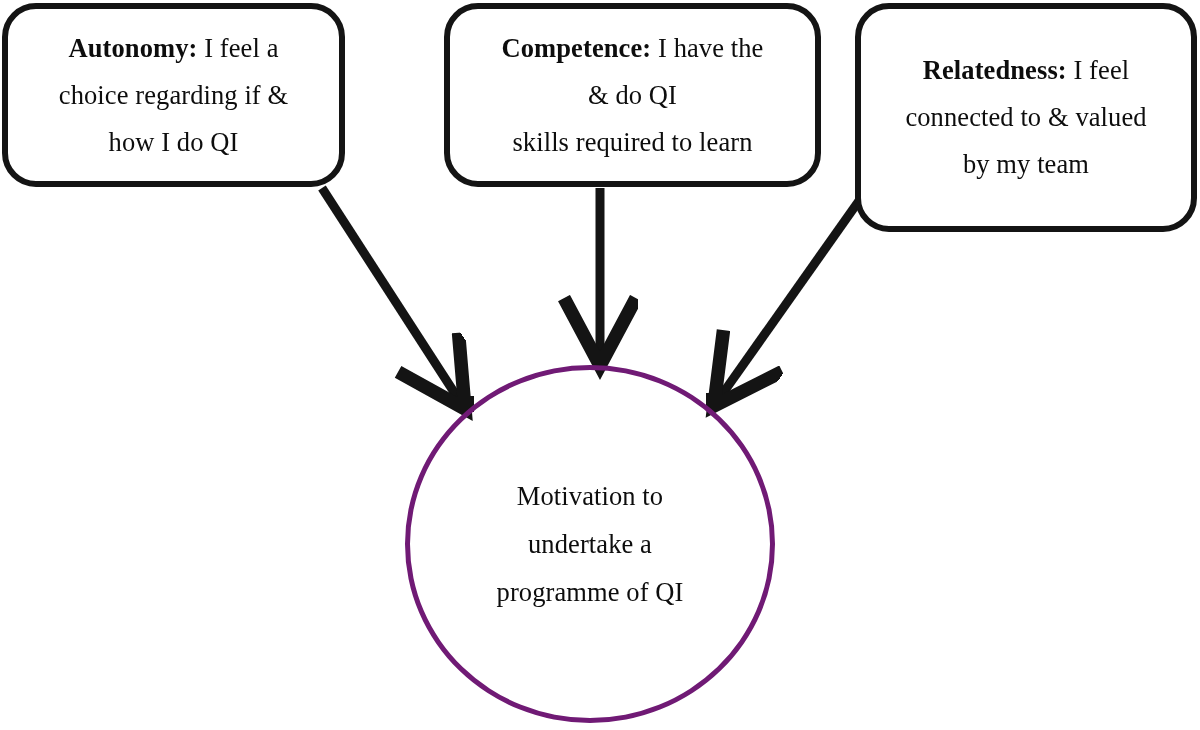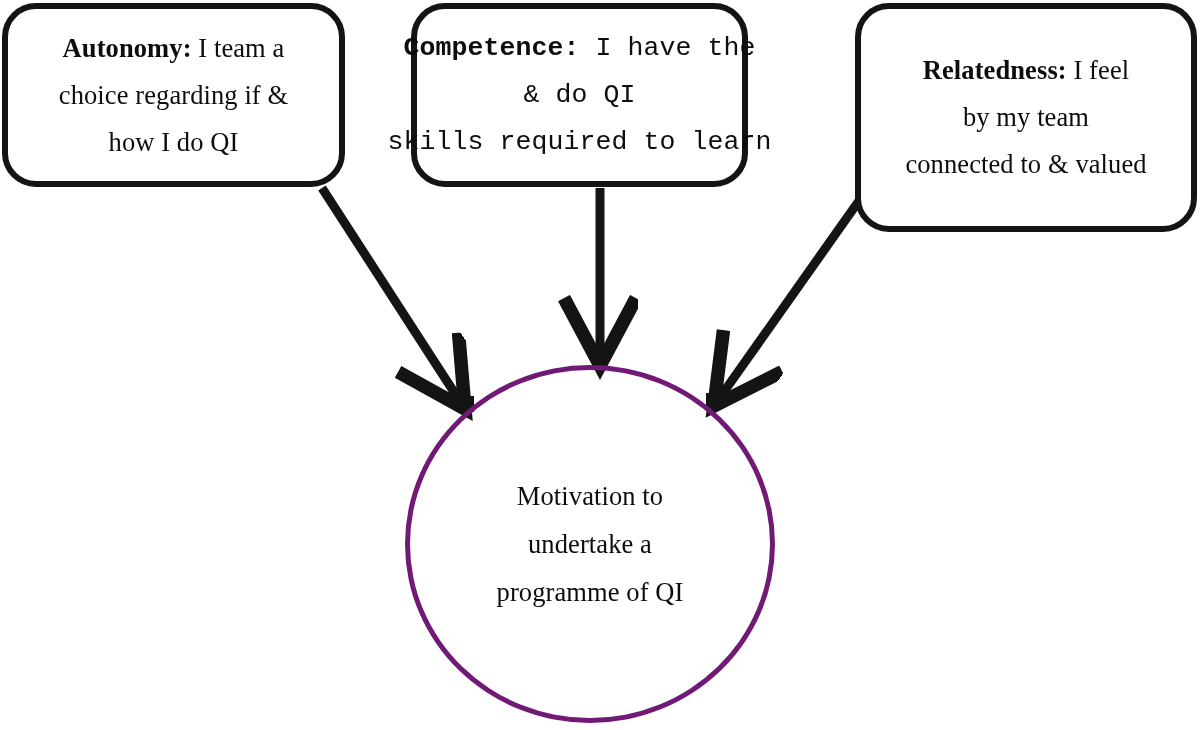--- a/index.html
+++ b/index.html
@@ -44,21 +44,21 @@
     display: block;
     font-size: 26.5px;
     line-height: 47px;
     white-space: nowrap;
     letter-spacing: 0.1px;
   }
   .node-label-strong {
     font-weight: bold;
   }
   #box-autonomy   { left: 2px;   top: 3px; width: 343px; height: 184px; }
-  #box-competence { left: 411px; top: 3px; width: 337px; height: 184px; font-family: Liberation Mono, monospace; }
+  #box-competence { left: 444px; top: 3px; width: 377px; height: 184px; }
   #box-relatedness{ left: 855px; top: 3px; width: 342px; height: 229px; }
 
   #outcome-circle {
     position: absolute;
     box-sizing: border-box;
     left: 405px;
     top: 365px;
     width: 370px;
     height: 358px;
     border: 5px solid #701a75;
@@ -97,35 +97,35 @@
       <rect x="593" y="358" width="14" height="12" fill="#141414"></rect>
     </g>
 
     <g>
       <line x1="868" y1="188" x2="716" y2="403" stroke="#141414" stroke-width="9" marker-end="url(#arrowhead-open)"></line>
       <rect x="706" y="393" width="16" height="16" fill="#141414"></rect>
     </g>
   </svg>
 
   <div class="node-box" id="box-autonomy">
-    <span class="node-line"><b class="node-label-strong">Autonomy:</b><span> I team a</span></span>
+    <span class="node-line"><b class="node-label-strong">Autonomy:</b><span> I feel a</span></span>
     <span class="node-line">choice regarding if &amp;</span>
     <span class="node-line">how I do QI</span>
   </div>
 
   <div class="node-box" id="box-competence">
     <span class="node-line"><b class="node-label-strong">Competence:</b><span> I have the</span></span>
     <span class="node-line">&amp; do QI</span>
     <span class="node-line">skills required to learn</span>
   </div>
 
   <div class="node-box" id="box-relatedness">
     <span class="node-line"><b class="node-label-strong">Relatedness:</b><span> I feel</span></span>
+    <span class="node-line">connected to &amp; valued</span>
     <span class="node-line">by my team</span>
-    <span class="node-line">connected to &amp; valued</span>
   </div>
 
   <div id="outcome-circle">
     <span class="node-line">Motivation to</span>
     <span class="node-line">undertake a</span>
     <span class="node-line">programme of QI</span>
   </div>
 
 </div>
 

